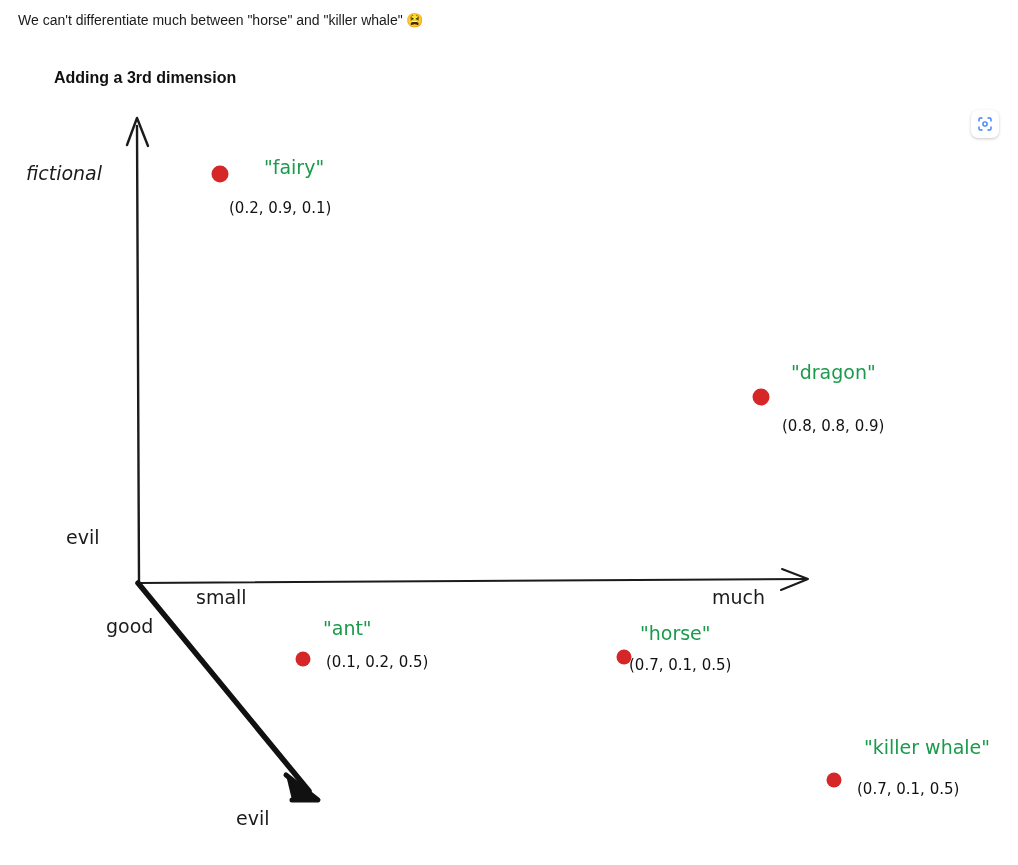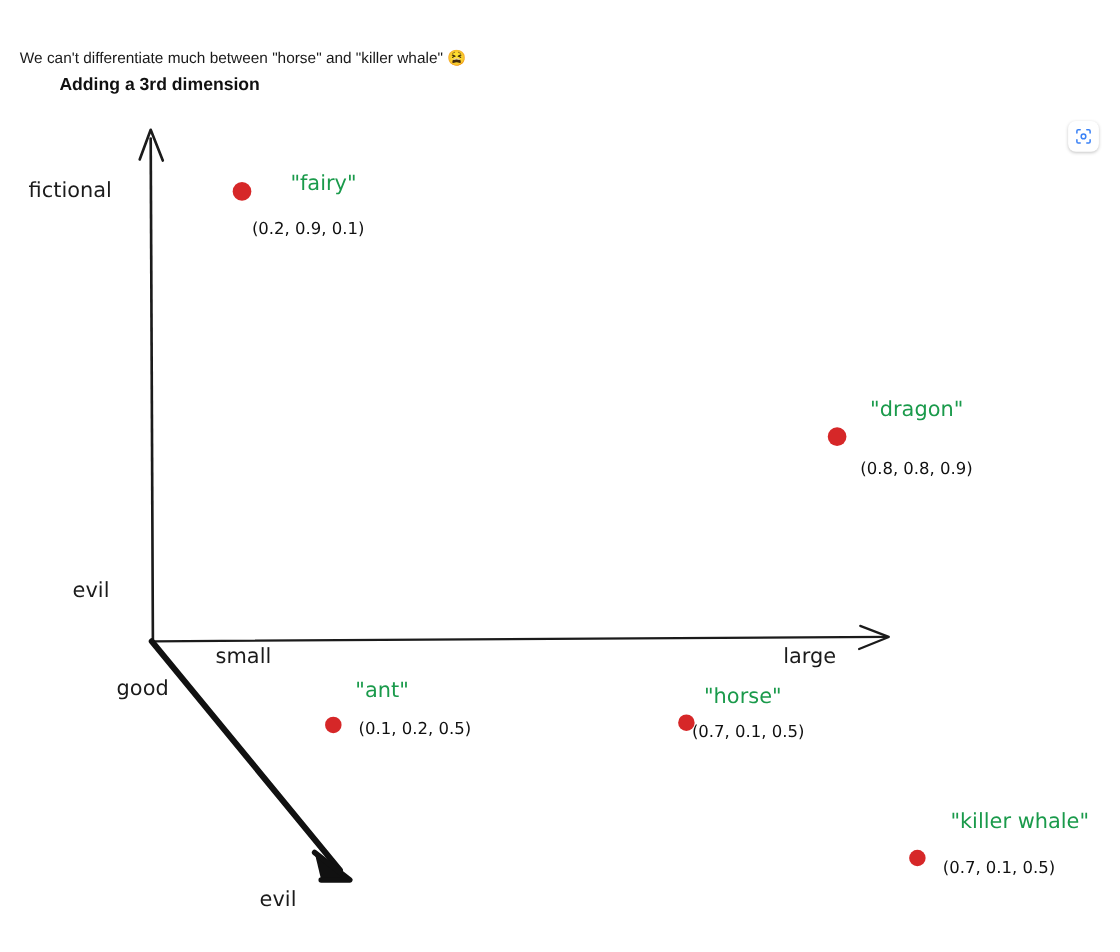--- a/index.html
+++ b/index.html
@@ -17,21 +17,20 @@
   }
 
   #caption {
     position: absolute;
     left: 18px;
     top: 10px;
     font-size: 14px;
     line-height: 20px;
     color: #1a1a1a;
     white-space: nowrap;
-    margin-top: 32px;
   }
 
   #heading {
     position: absolute;
     left: 18px;
     top: 69px;
     font-size: 16px;
     font-weight: bold;
     color: #111111;
     margin-left: 36px;
@@ -125,24 +124,24 @@
       <path d="M139,487 L806,483" stroke-width="2.0" stroke-linecap="round"></path>
       <path d="M782,473 L808,483 L781,494" stroke-width="2.0" stroke-linecap="round" stroke-linejoin="round"></path>
     </g>
 
     <g stroke="#111111" fill="none">
       <path d="M138,487 L309,695" stroke-width="5.5" stroke-linecap="round"></path>
       <path d="M286,679 L318,704 L292,704" stroke-width="5" stroke-linecap="round" stroke-linejoin="round" fill="#111111"></path>
     </g>
   </svg>
 
-  <div class="axis-label" style="left:26px; top:66px;">fictional</div>
+  <div class="axis-label" style="left:26px; top:66px;font-style:italic;">fictional</div>
   <div class="axis-label" style="left:66px; top:430px;">evil</div>
   <div class="axis-label" style="left:196px; top:490px;text-align:center;">small</div>
-  <div class="axis-label" style="left:712px; top:490px;">large</div>
+  <div class="axis-label" style="left:712px; top:490px;">much</div>
   <div class="axis-label" style="left:106px; top:519px;">good</div>
   <div class="axis-label" style="left:236px; top:711px;">evil</div>
 
   <div class="point" style="left:220px; top:78px;"></div>
   <div class="pt-name" style="left:264px; top:60px;">"fairy"</div>
   <div class="pt-coords" style="left:229px; top:103px;">(0.2, 0.9, 0.1)</div>
 
   <div class="point" style="left:761px; top:301px;"></div>
   <div class="pt-name" style="left:791px; top:265px;">"dragon"</div>
   <div class="pt-coords" style="left:782px; top:321px;">(0.8, 0.8, 0.9)</div>

